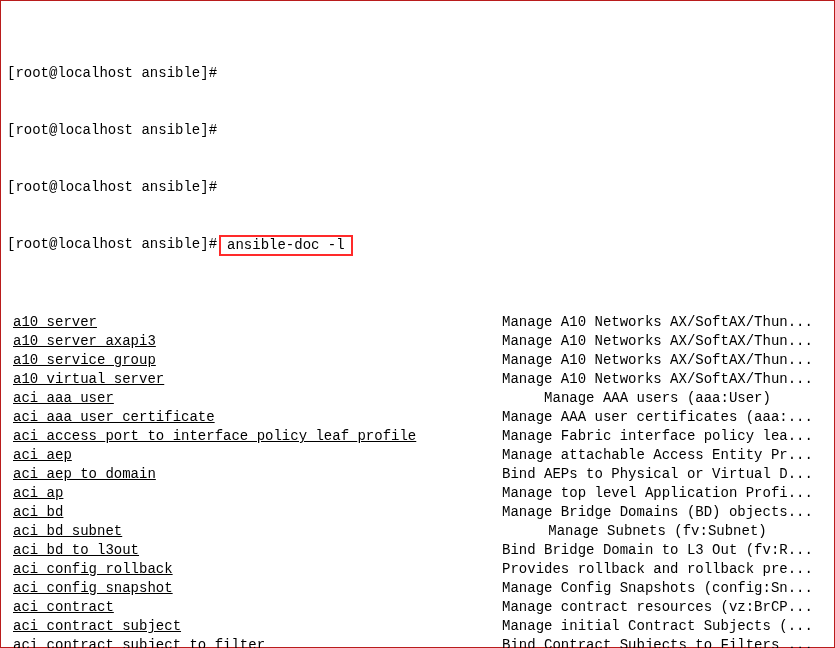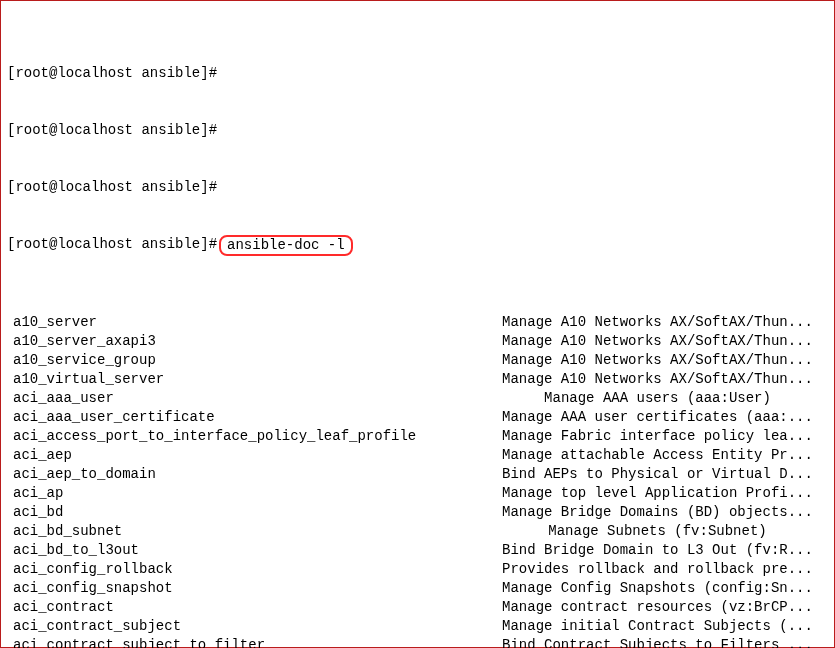--- a/index.html
+++ b/index.html
@@ -28,31 +28,31 @@
   .row {
     display: flex;
     align-items: flex-start;
     padding-left: 6px;
   }
   .prompt {
   }
   .cmdbox {
     display: inline-block;
     border: 2px solid #ff2a2a;
-    border-radius: 8px;
+    border-radius: 0;
     padding: 0 6px;
     margin-left: 2px;
     line-height: 17px;
   }
   .cols {
     display: flex;
   }
   .col-name { width: 468px; }
   .col-desc { flex: 1; text-align: center; }
-  .pad-left { padding-left: 6px; }
+  .pad-left { padding-left: 6px; text-decoration: underline; }
 </style>
 </head>
 <body>
 
 <div class="outer term">
 
   <div class="row">
     <span class="prompt">[root@localhost ansible]#</span>
   </div>
   <div class="row">

